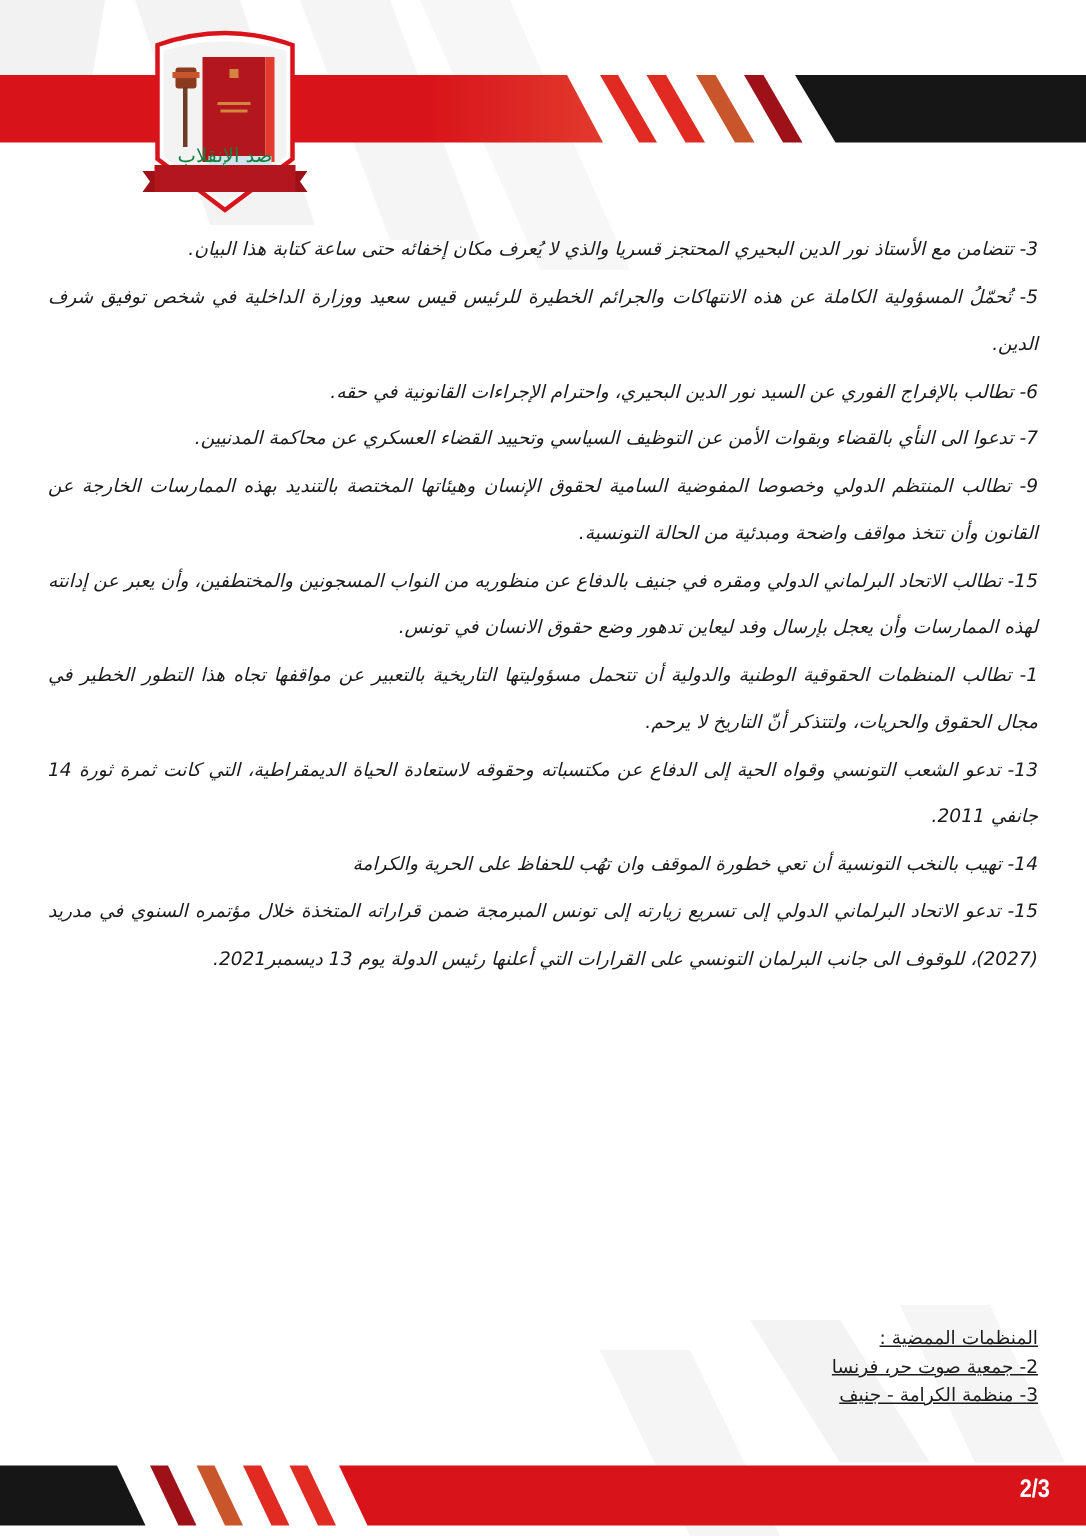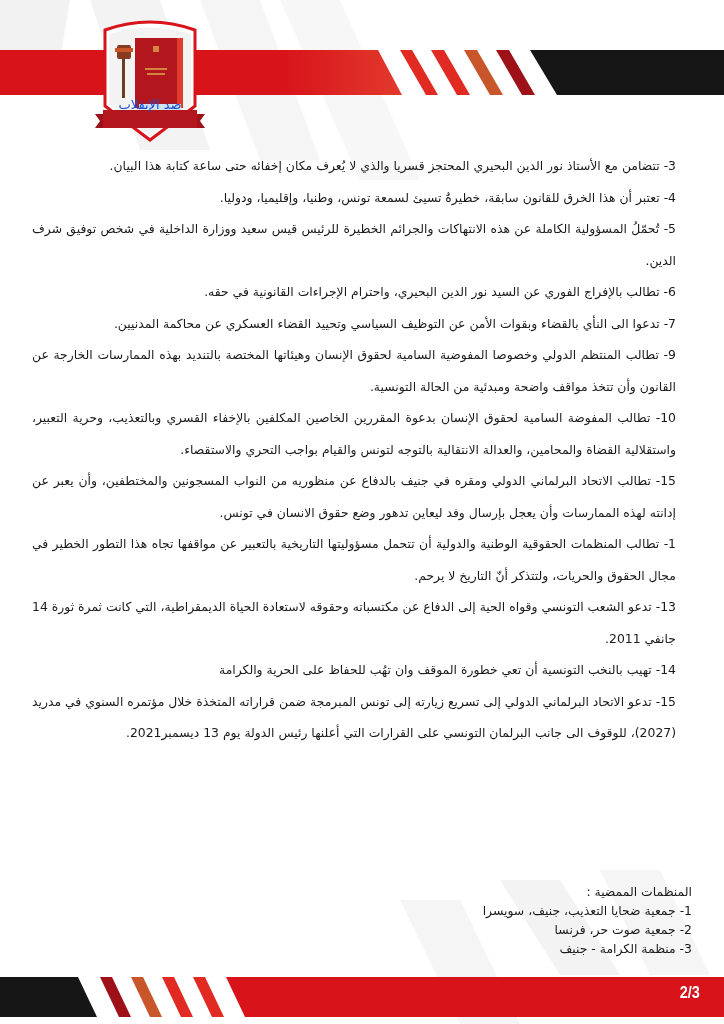--- a/index.html
+++ b/index.html
@@ -13,31 +13,31 @@
   .header-band { position:absolute; left:0; top:0; width:724px; height:150px; z-index:1; }
   .footer-band { position:absolute; left:0; top:975px; width:724px; height:49px; z-index:1; }
   .page-number {
     position:absolute; right:22px; top:983px; z-index:3;
     color:#ffffff; font-family:"Liberation Sans", sans-serif; font-size:17px; font-weight:bold;
     transform:scaleX(0.85);
   }
   .logo { position:absolute; left:95px; top:18px; width:110px; height:125px; z-index:2; }
   .logo-text {
     position:absolute; left:100px; top:97px; width:100px; text-align:center;
-    color:#1d4ed8; font-family:"DejaVu Sans", sans-serif; font-size:13px; z-index:3;
+    color:#15803d; font-family:"DejaVu Sans", sans-serif; font-size:13px; z-index:3;
   }
   .content {
-    position:absolute; left:32px; right:48px; top:150px; z-index:2;
+    position:absolute; left:32px; right:32px; top:150px; z-index:2;
     direction:rtl; text-align:justify;
-    font-size:12.4px; line-height:31.5px;
+    font-size:12.4px; line-height:31.5px;font-style:italic;
   }
   .content p { margin:0; }
   .orgs {
     position:absolute; right:32px; top:882px; z-index:2;
-    direction:rtl; text-align:right; font-size:12.4px; line-height:19px;
+    direction:rtl; text-align:right; font-size:12.4px; line-height:19px;text-decoration:underline;
   }
   .orgs div { margin:0; }
 </style>
 </head>
 <body>
 
 <svg class="bg-stripes" viewBox="0 0 724 1024" preserveAspectRatio="none">
   <polygon points="0,0 70,0 60,60 0,60" fill="#e9e9e9" opacity="0.6"></polygon>
   <polygon points="90,0 160,0 210,150 140,150" fill="#eeeeee" opacity="0.7"></polygon>
   <polygon points="200,0 260,0 320,160 260,160" fill="#f2f2f2" opacity="0.8"></polygon>
@@ -83,36 +83,33 @@
   </g>
 
   <polygon points="0,96 10,96 10,110 0,110 5,103" fill="#9e1118"></polygon>
   <polygon points="110,96 100,96 100,110 110,110 105,103" fill="#9e1118"></polygon>
   <rect x="8" y="92" width="94" height="18" fill="#b3161c"></rect>
 </svg>
 <div class="logo-text">ضد الإنقلاب</div>
 
 <div class="content">
   <p>3- تتضامن مع الأستاذ نور الدين البحيري المحتجز قسريا والذي لا يُعرف مكان إخفائه حتى ساعة كتابة هذا البيان.</p>
-  <p>4- تعتبر أن هذا الخرق للقانون سابقة، خطيرةُ تسيئ لسمعة تونس، وطنيا، وإقليميا، ودوليا.</p>
   <p>5- تُحمّلُ المسؤولية الكاملة عن هذه الانتهاكات والجرائم الخطيرة  للرئيس قيس سعيد ووزارة الداخلية في شخص توفيق شرف الدين.</p>
   <p>6- تطالب بالإفراج الفوري عن السيد نور الدين البحيري، واحترام الإجراءات القانونية في حقه.</p>
   <p>7- تدعوا الى النأي بالقضاء وبقوات الأمن عن التوظيف السياسي وتحييد القضاء العسكري عن محاكمة المدنيين.</p>
   <p>9- تطالب المنتظم الدولي وخصوصا المفوضية السامية لحقوق الإنسان وهيئاتها المختصة بالتنديد بهذه الممارسات الخارجة عن القانون وأن تتخذ مواقف واضحة ومبدئية من الحالة التونسية.</p>
-  <p>10- تطالب المفوضة السامية لحقوق الإنسان بدعوة المقررين الخاصين المكلفين بالإخفاء القسري وبالتعذيب، وحرية التعبير، واستقلالية القضاة والمحامين، والعدالة الانتقالية بالتوجه لتونس والقيام بواجب التحري والاستقصاء.</p>
   <p>15- تطالب الاتحاد البرلماني الدولي ومقره في جنيف بالدفاع عن منظوريه من النواب المسجونين والمختطفين، وأن يعبر عن إدانته لهذه الممارسات وأن يعجل بإرسال وفد ليعاين تدهور وضع حقوق الانسان في تونس.</p>
   <p>1- تطالب المنظمات الحقوقية الوطنية والدولية أن تتحمل مسؤوليتها التاريخية بالتعبير عن مواقفها تجاه هذا التطور الخطير في مجال الحقوق والحريات، ولتتذكر أنّ التاريخ لا يرحم.</p>
   <p>13- تدعو الشعب التونسي وقواه الحية إلى الدفاع عن مكتسباته وحقوقه لاستعادة الحياة الديمقراطية، التي كانت ثمرة ثورة 14 جانفي 2011.</p>
   <p>14-  تهيب بالنخب التونسية أن تعي خطورة الموقف وان تهُب للحفاظ على الحرية والكرامة</p>
   <p>15- تدعو الاتحاد البرلماني الدولي إلى تسريع زيارته إلى تونس المبرمجة ضمن قراراته المتخذة خلال مؤتمره السنوي في مدريد (2027)، للوقوف الى جانب البرلمان التونسي على القرارات التي أعلنها رئيس الدولة يوم 13 ديسمبر2021.</p>
 </div>
 
 <div class="orgs">
   <div>المنظمات الممضية :</div>
-  <div>1- جمعية ضحايا التعذيب، جنيف، سويسرا</div>
   <div>2- جمعية صوت حر، فرنسا</div>
   <div>3- منظمة الكرامة - جنيف</div>
 </div>
 
 <svg class="footer-band" viewBox="0 0 724 49">
   <polygon points="0,2 78,2 97,42 0,42" fill="#161616"></polygon>
   <polygon points="100,2 112,2 131,42 119,42" fill="#9e1118"></polygon>
   <polygon points="131,2 143,2 162,42 150,42" fill="#c8562a"></polygon>
   <polygon points="162,2 174,2 193,42 181,42" fill="#e02a22"></polygon>
   <polygon points="193,2 205,2 224,42 212,42" fill="#e02a22"></polygon>

